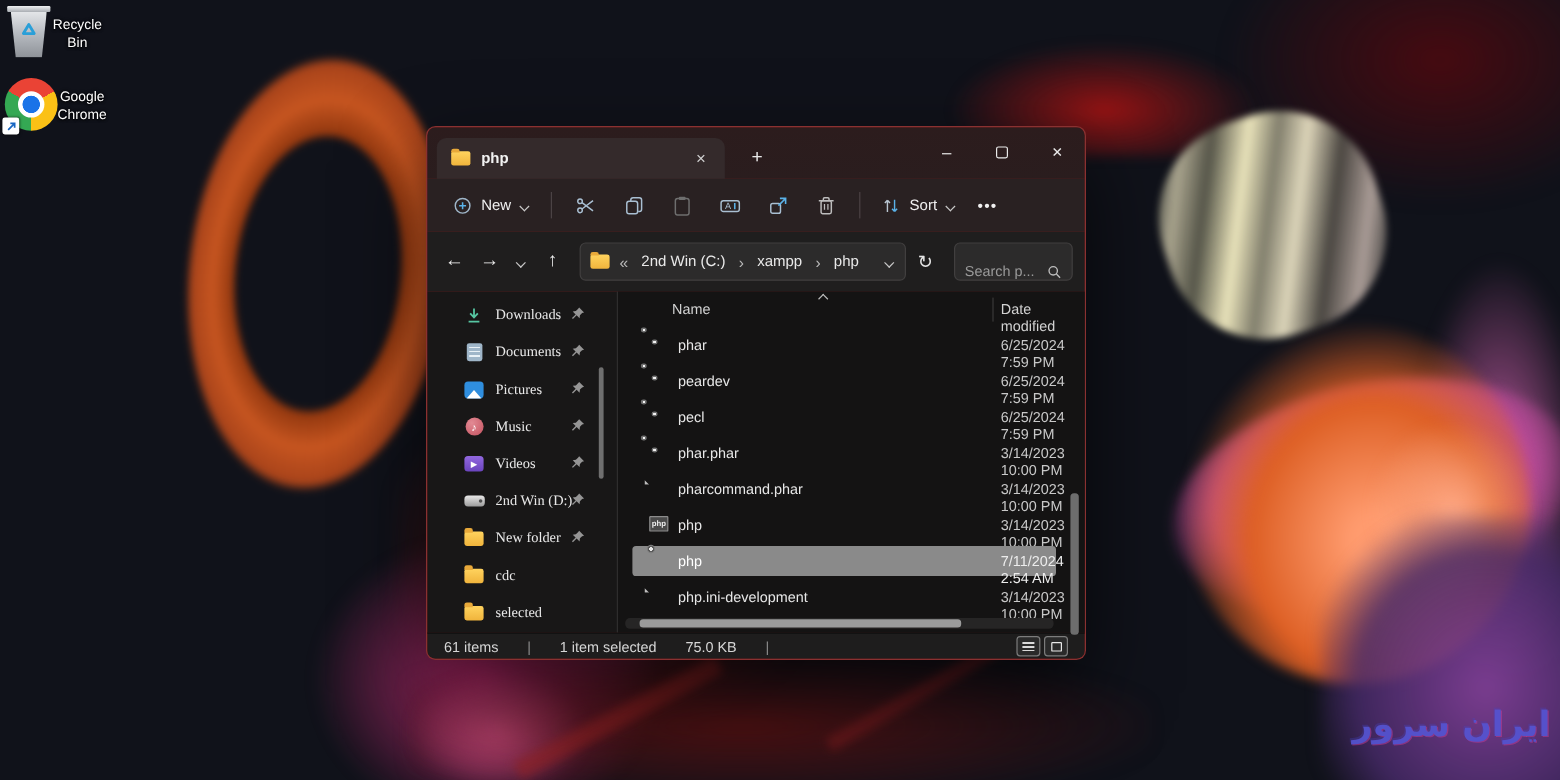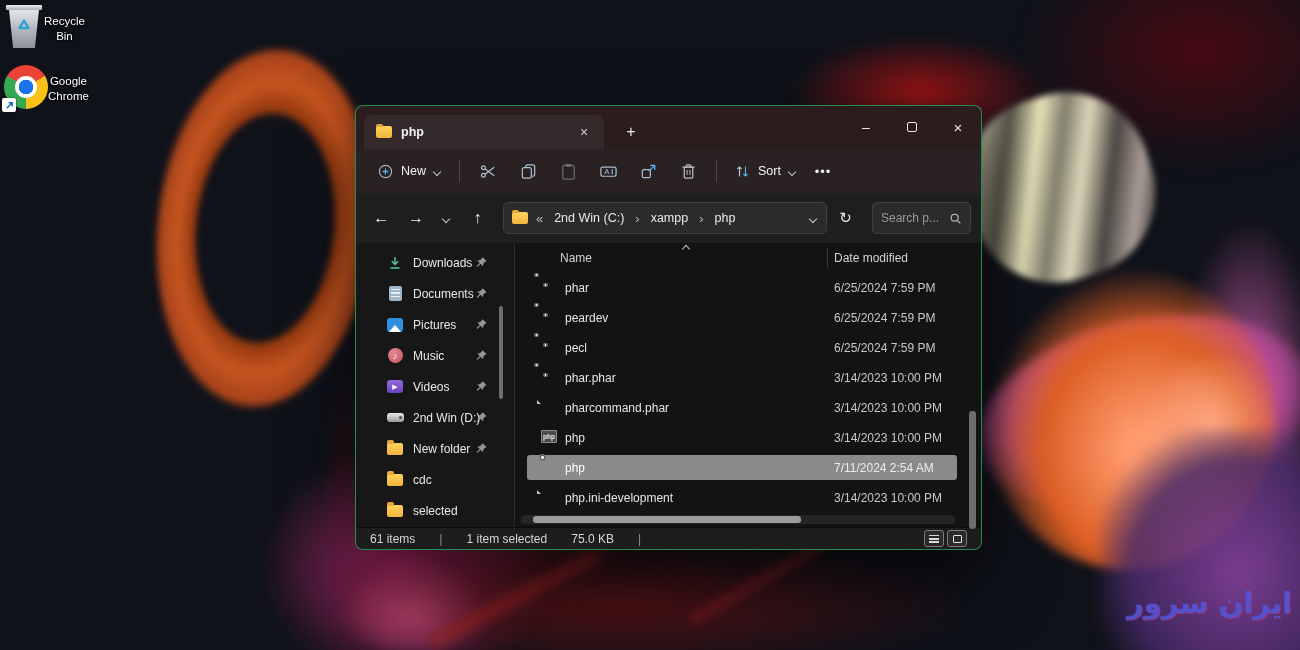--- a/index.html
+++ b/index.html
@@ -69,22 +69,22 @@
     background:radial-gradient(circle at 38% 35%, #35c1f1, #1066b0 75%); }
   .chrome-icon { width:44px; height:44px; border-radius:50%;
     background:conic-gradient(from 60deg, #fbc116 0 120deg, #34a853 120deg 240deg, #ea4335 240deg 360deg);
     position:relative; }
   .chrome-icon::after { content:""; position:absolute; left:50%; top:50%; width:22px; height:22px; transform:translate(-50%,-50%);
     border-radius:50%; background:radial-gradient(circle, #1a73e8 0 7px, #fff 7.5px); }
   .shortcut-badge { position:absolute; left:-2px; bottom:-2px; width:14px; height:14px; background:#fff;
     border-radius:2px; display:flex; align-items:center; justify-content:center; box-shadow:0 0 2px rgba(0,0,0,.6); }
 
   
-  .window { position:absolute; left:355px; top:105px; width:627px; height:445px; z-index:5;
-    border-radius:8px; overflow:hidden; background:#15803d;
+  .window { position:absolute; left:355px; top:105px; width:550px; height:445px; z-index:5;
+    border-radius:8px; overflow:hidden; background:#7f1d1d;
     border:1px solid rgba(255,255,255,.09); box-shadow:0 28px 70px rgba(0,0,0,.65); display:flex; flex-direction:column; }
 
   .titlebar { height:43px; background:linear-gradient(180deg,#2c1c1d,#2a1d1e); display:flex; align-items:flex-end; position:relative; flex:none; }
   .tab { margin-left:8px; width:240px; height:34px; background:#342a2b; border-radius:8px 8px 0 0;
     display:flex; align-items:center; padding:0 10px 0 12px; position:relative; }
   .tab-title { margin-left:9px; font-size:12.5px; font-weight:bold; color:#f2f2f2; flex:1; }
   .tab-close { width:20px; height:20px; display:flex; align-items:center; justify-content:center;
     color:#cfcfcf; font-size:14px; border-radius:4px; cursor:default; }
   .newtab-btn { width:26px; height:26px; margin:0 0 4px 14px; display:flex; align-items:center; justify-content:center;
     color:#e8e8e8; font-size:16px; border-radius:4px; }
@@ -105,27 +105,27 @@
   .nav-btn { width:32px; height:30px; display:flex; align-items:center; justify-content:center; color:#ececec;
     font-size:16px; border-radius:5px; }
   .nav-btn.small { width:24px; }
   .address-box { margin-left:6px; width:338px; height:32px; background:#2c2b2b; border:1px solid #413f3f; border-radius:5px;
     display:flex; align-items:center; padding:0 8px; gap:6px; color:#e9e9e9; font-size:12.5px; }
   .crumb { padding:2px 3px; border-radius:3px; white-space:nowrap; }
   .crumb-sep { color:#b9b9b9; font-size:13px; padding:0 2px; }
   .addr-chevron { margin-left:auto; }
   .refresh-btn { width:30px; height:30px; display:flex; align-items:center; justify-content:center; color:#e5e5e5; font-size:15px; border-radius:5px; }
   .search-box { margin-left:8px; width:99px; height:32px; background:#2c2b2b; border:1px solid #413f3f; border-radius:5px;
-    display:flex; align-items:center; padding:0 8px; gap:4px; }
+    display:flex; align-items:flex-end; padding:0 8px; gap:4px; }
   .search-box input { flex:1; min-width:0; background:transparent; border:none; outline:none;
     color:#bdbdbd; font-size:12px; font-family:"Liberation Sans",sans-serif; }
   .search-box input::placeholder { color:#9a9a9a; }
 
   .content { flex:1; display:flex; background:#181717; position:relative; min-height:0; }
-  .sidebar { width:158px; position:relative; padding-top:4px; }
+  .sidebar { width:158px; position:relative; padding-top:4px;font-family:Liberation Serif, serif; }
   .side-item { height:31px; display:flex; align-items:center; padding-left:30px; position:relative; border-radius:4px; }
   .side-item .s-label { margin-left:9px; font-size:12px; color:#e8e8e8; white-space:nowrap; }
   .side-item .pin { position:absolute; right:26px; top:8px; opacity:.85; }
   .side-scroll { position:absolute; right:11px; top:63px; width:4px; height:93px; background:#6f6f6f; border-radius:2px; }
   .vsep { width:1px; background:#2e2d2d; }
 
   .filearea { flex:1; position:relative; background:#141313; }
   .fl-header { position:relative; height:30px; }
   .fl-header .col-name { position:absolute; left:45px; top:8px; font-size:12px; color:#d2d2d2; }
   .fl-header .col-date { position:absolute; left:319px; top:8px; font-size:12px; color:#d2d2d2; }

